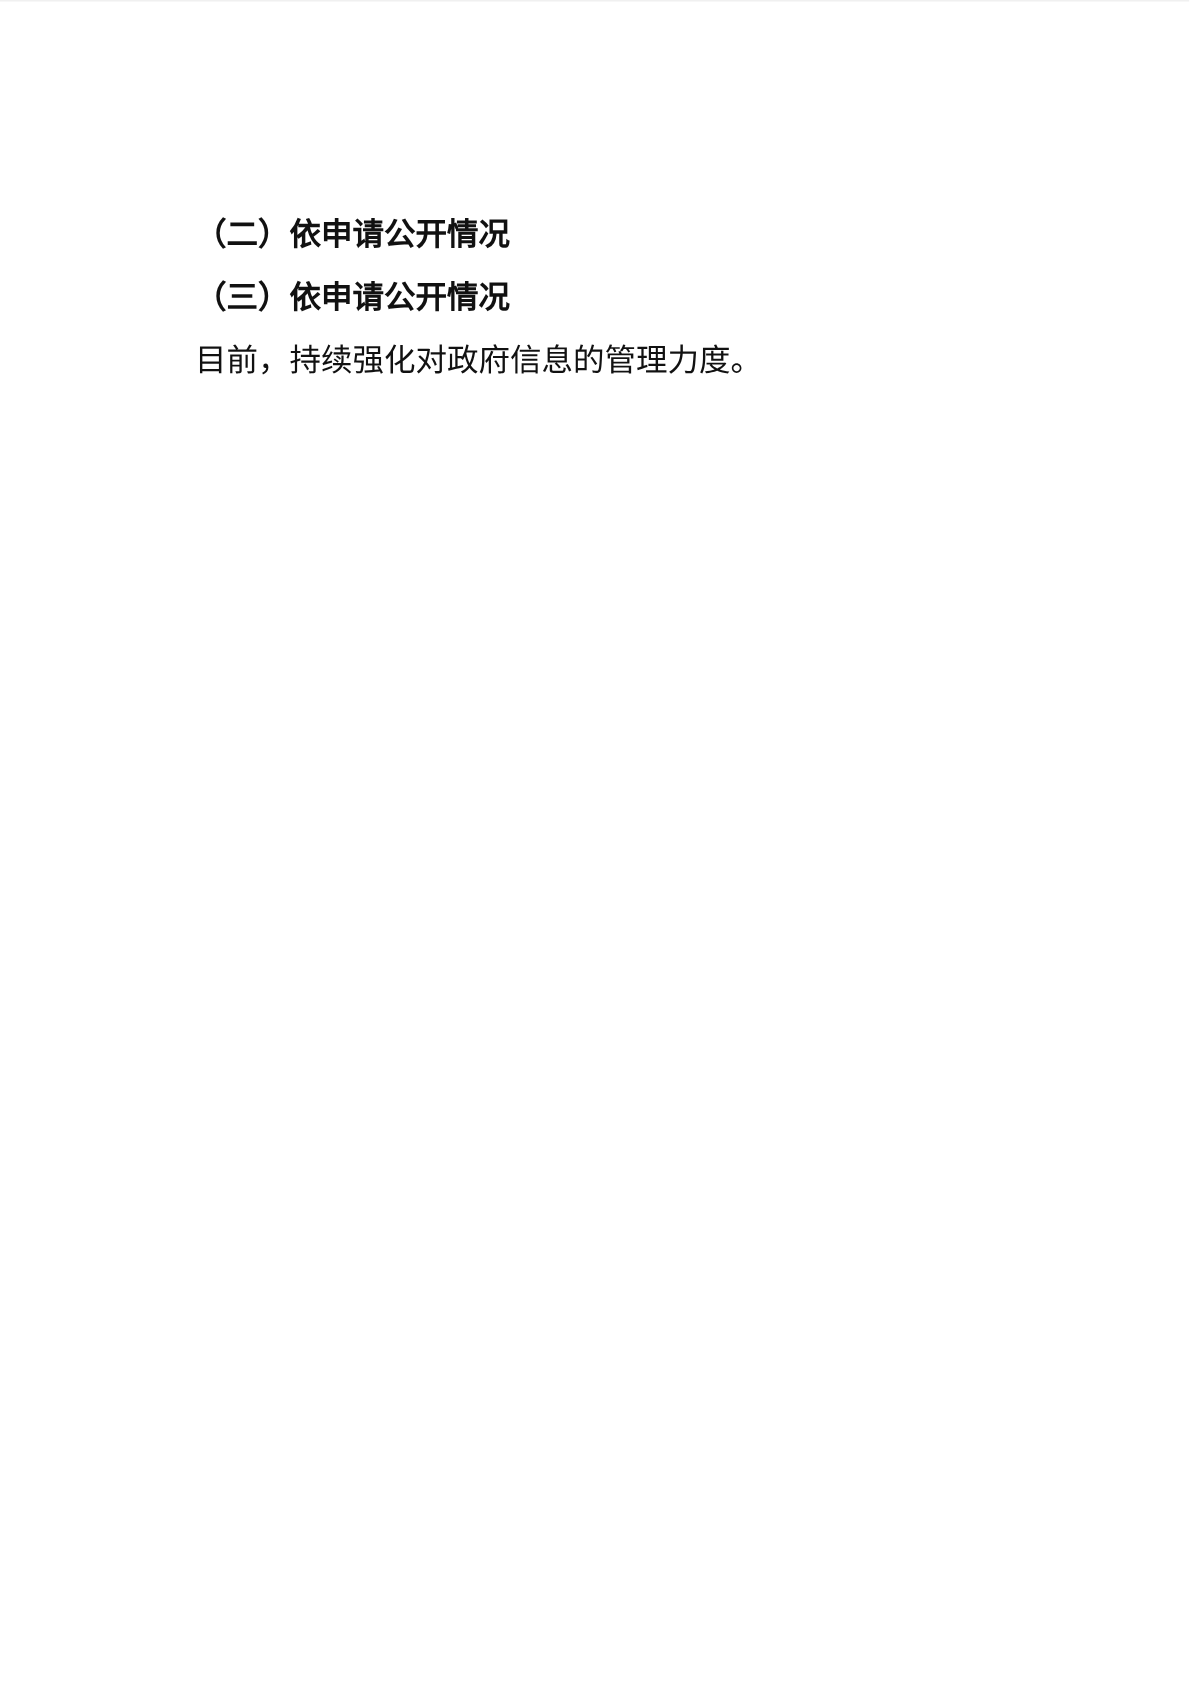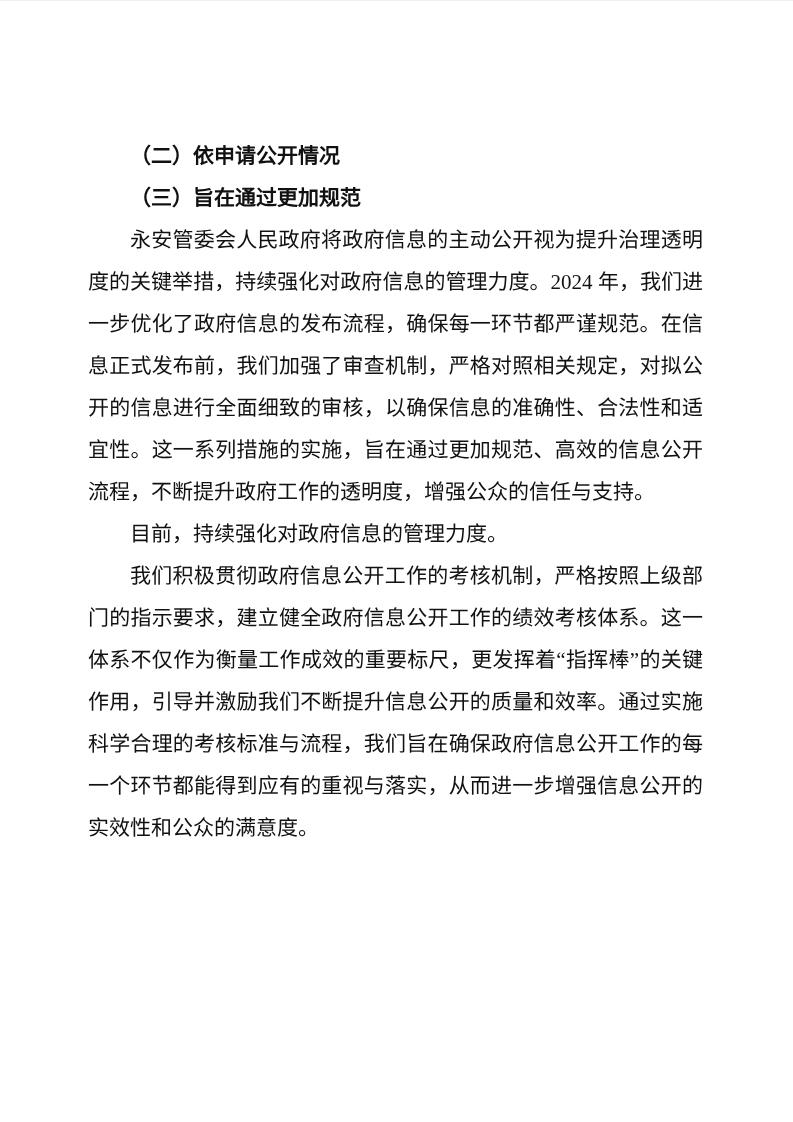--- a/index.html
+++ b/index.html
@@ -41,18 +41,16 @@
     text-align: left;
   }
 </style>
 </head>
 <body>
 
 <div class="page">
   <div class="page-top-edge"></div>
   <div class="content" id="doc-body">
       <p class="heading">（二）依申请公开情况</p>
-      <p class="heading">（三）旨在通过更加规范</p>
-      <p class="para">永安管委会人民政府将政府信息的主动公开视为提升治理透明度的关键举措，持续强化对政府信息的管理力度。2024 年，我们进一步优化了政府信息的发布流程，确保每一环节都严谨规范。在信息正式发布前，我们加强了审查机制，严格对照相关规定，对拟公开的信息进行全面细致的审核，以确保信息的准确性、合法性和适宜性。这一系列措施的实施，旨在通过更加规范、高效的信息公开流程，不断提升政府工作的透明度，增强公众的信任与支持。</p>
+      <p class="heading">（三）依申请公开情况</p>
       <p class="para">目前，持续强化对政府信息的管理力度。</p>
-      <p class="para">我们积极贯彻政府信息公开工作的考核机制，严格按照上级部门的指示要求，建立健全政府信息公开工作的绩效考核体系。这一体系不仅作为衡量工作成效的重要标尺，更发挥着“指挥棒”的关键作用，引导并激励我们不断提升信息公开的质量和效率。通过实施科学合理的考核标准与流程，我们旨在确保政府信息公开工作的每一个环节都能得到应有的重视与落实，从而进一步增强信息公开的实效性和公众的满意度。</p>
     </div>
 </div>
 
 </body></html>

